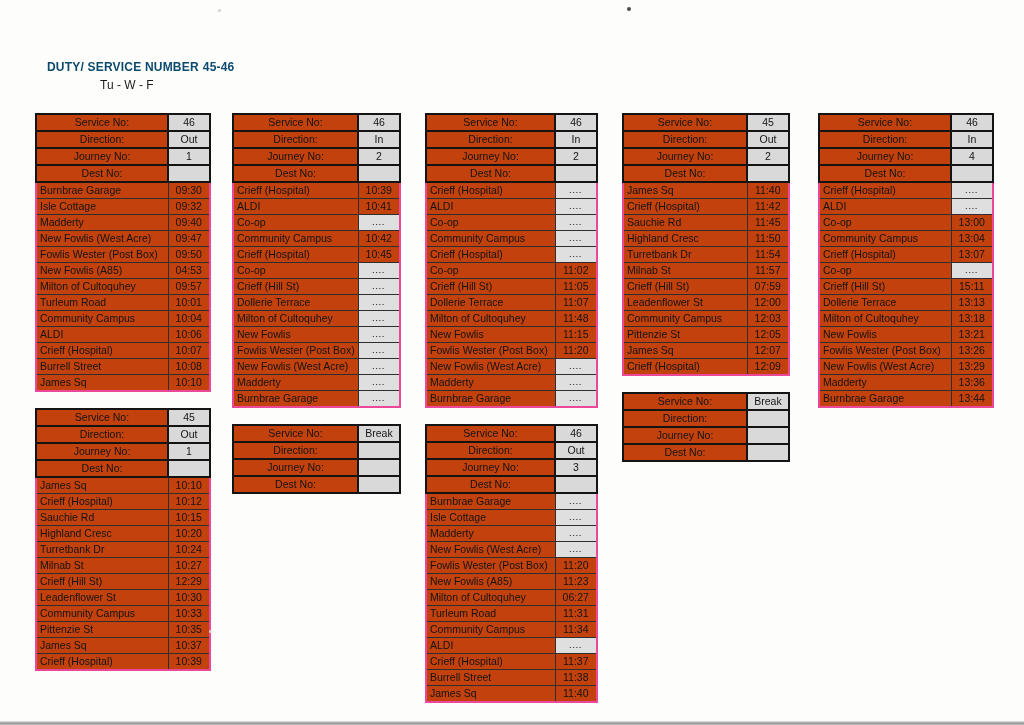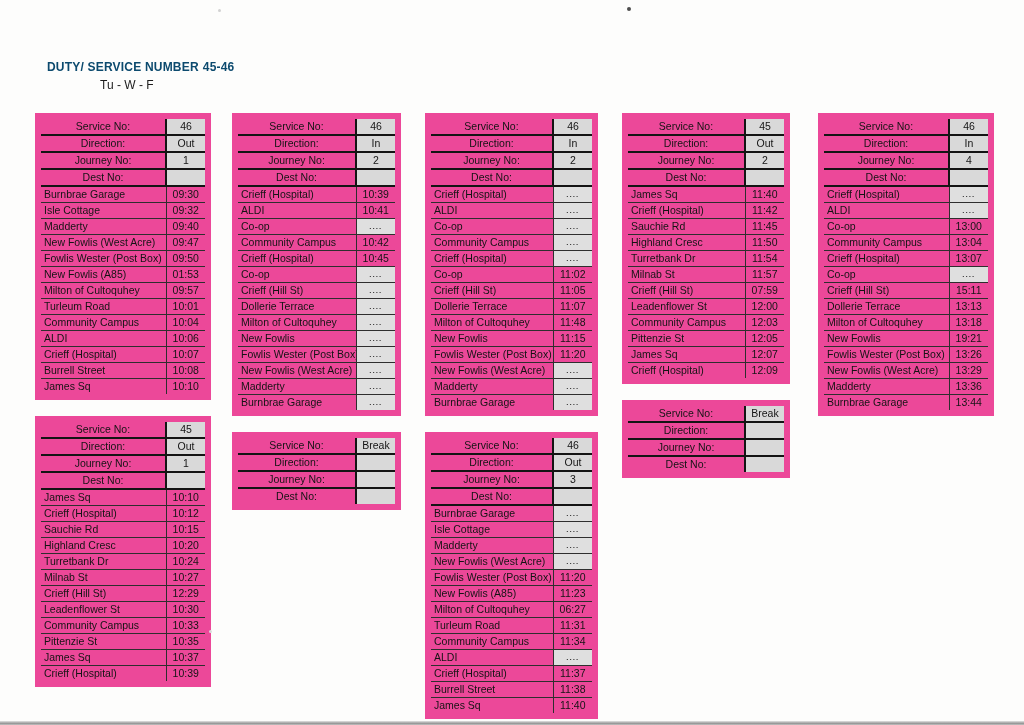--- a/index.html
+++ b/index.html
@@ -21,21 +21,21 @@
   }
   .col{position:absolute;top:113px;}
   #col-0{left:35px;width:176px;}
   #col-1{left:232px;width:169px;}
   #col-2{left:425px;width:173px;}
   #col-3{left:622px;width:168px;}
   #col-4{left:818px;width:176px;}
   .tt-wrap + .tt-wrap{margin-top:16px;}
   table.tt{
     border-collapse:collapse;width:100%;table-layout:fixed;
-    border:6px solid #ec4899;background:#ec4899;
+    border:2px solid #ec4899;background:#c2410c;
   }
   .tt td{
     border:1px solid #2e2e2e;
     height:13px;line-height:13px;
     font-size:10.5px;color:#141414;
     padding:1px 3px;overflow:hidden;white-space:nowrap;
   }
   .tt tr.hdr td{
     border-width:2px;border-color:#141414;
     text-align:center;
@@ -104,21 +104,21 @@
             <tr>
               <td class="stopname">New Fowlis (West Acre)</td>
               <td class="time">09:47</td>
             </tr>
             <tr>
               <td class="stopname">Fowlis Wester (Post Box)</td>
               <td class="time">09:50</td>
             </tr>
             <tr>
               <td class="stopname">New Fowlis (A85)</td>
-              <td class="time">01:53</td>
+              <td class="time">04:53</td>
             </tr>
             <tr>
               <td class="stopname">Milton of Cultoquhey</td>
               <td class="time">09:57</td>
             </tr>
             <tr>
               <td class="stopname">Turleum Road</td>
               <td class="time">10:01</td>
             </tr>
             <tr>
@@ -648,21 +648,21 @@
             <tr>
               <td class="stopname">Dollerie Terrace</td>
               <td class="time">13:13</td>
             </tr>
             <tr>
               <td class="stopname">Milton of Cultoquhey</td>
               <td class="time">13:18</td>
             </tr>
             <tr>
               <td class="stopname">New Fowlis</td>
-              <td class="time">19:21</td>
+              <td class="time">13:21</td>
             </tr>
             <tr>
               <td class="stopname">Fowlis Wester (Post Box)</td>
               <td class="time">13:26</td>
             </tr>
             <tr>
               <td class="stopname">New Fowlis (West Acre)</td>
               <td class="time">13:29</td>
             </tr>
             <tr>

